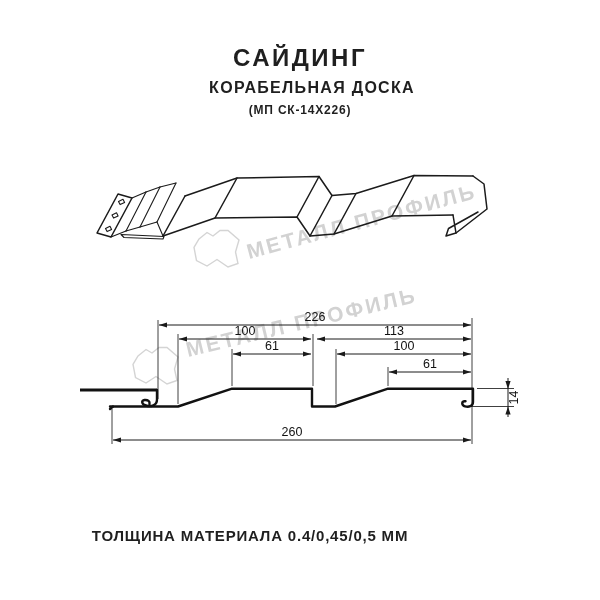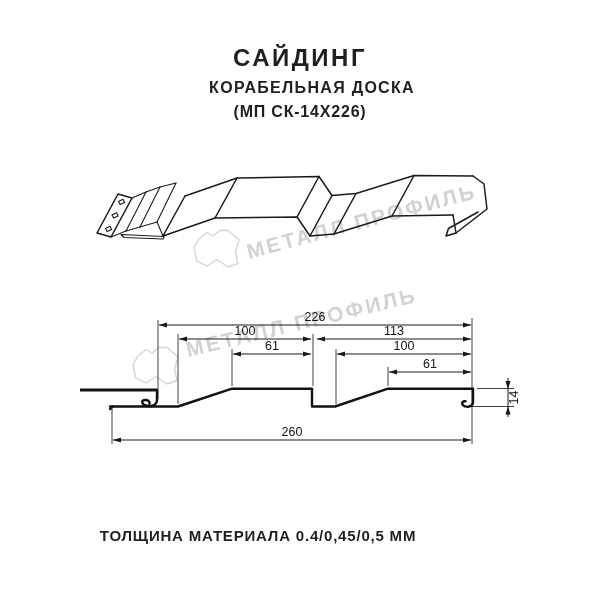--- a/index.html
+++ b/index.html
@@ -3,23 +3,23 @@
 <meta charset="utf-8">
 <style>
   html,body{margin:0;padding:0;background:#ffffff;}
   .canvas{
     position:relative;width:600px;height:600px;background:#ffffff;overflow:hidden;
     font-family:"Liberation Sans",sans-serif;color:#1f1f1f;
   }
   .header{position:absolute;top:46px;left:0;width:600px;text-align:center;}
   .title{font-size:24px;font-weight:800;letter-spacing:2.5px;line-height:1;}
   .subtitle{font-size:16px;font-weight:700;letter-spacing:1.3px;margin-top:9px;padding-left:24px;}
-  .model{font-size:16px;font-weight:700;letter-spacing:0.8px;margin-top:6px;}
+  .model{font-size:12px;font-weight:700;letter-spacing:0.8px;margin-top:6px;}
   .footer{position:absolute;top:527px;left:0;width:500px;text-align:center;
-    font-size:15px;font-weight:700;letter-spacing:0.8px;margin-left:8px;}
+    font-size:15px;font-weight:700;letter-spacing:0.8px;}
   svg{position:absolute;top:0;left:0;}
   .wm-text{font-size:21px;font-weight:700;letter-spacing:2.5px;fill:#d2d2d2;}
   .wm-shape{fill:none;stroke:#d4d4d4;stroke-width:1.4;}
   .metal{fill:none;stroke:#121212;stroke-width:2.4;stroke-linejoin:round;stroke-linecap:round;}
   .metal-strip{fill:none;stroke:#121212;stroke-width:3;stroke-linecap:butt;}
   .w3d{fill:none;stroke:#1b1b1b;stroke-width:1.5;stroke-linejoin:round;stroke-linecap:round;}
   .w3d-in{fill:none;stroke:#1b1b1b;stroke-width:1.1;stroke-linejoin:round;stroke-linecap:round;}
   .ext{stroke:#2a2a2a;stroke-width:0.9;fill:none;}
   .dim{stroke:#1a1a1a;stroke-width:1;fill:none;}
   .arrow{fill:#1a1a1a;stroke:none;}

